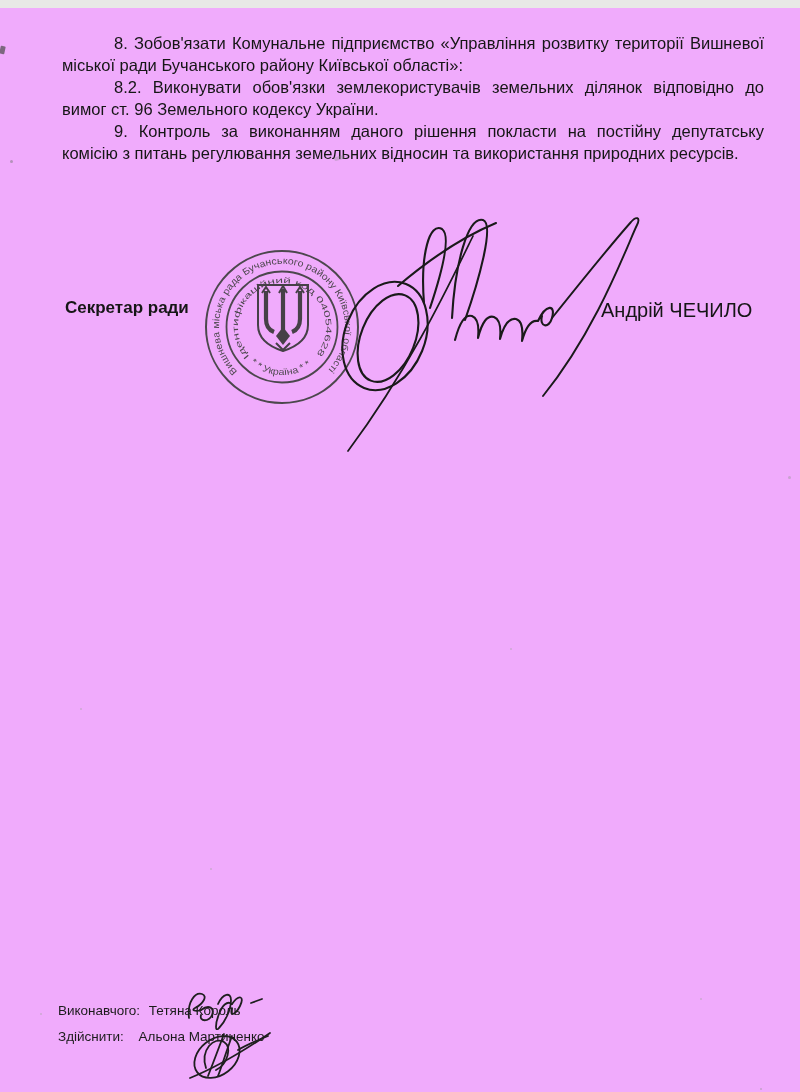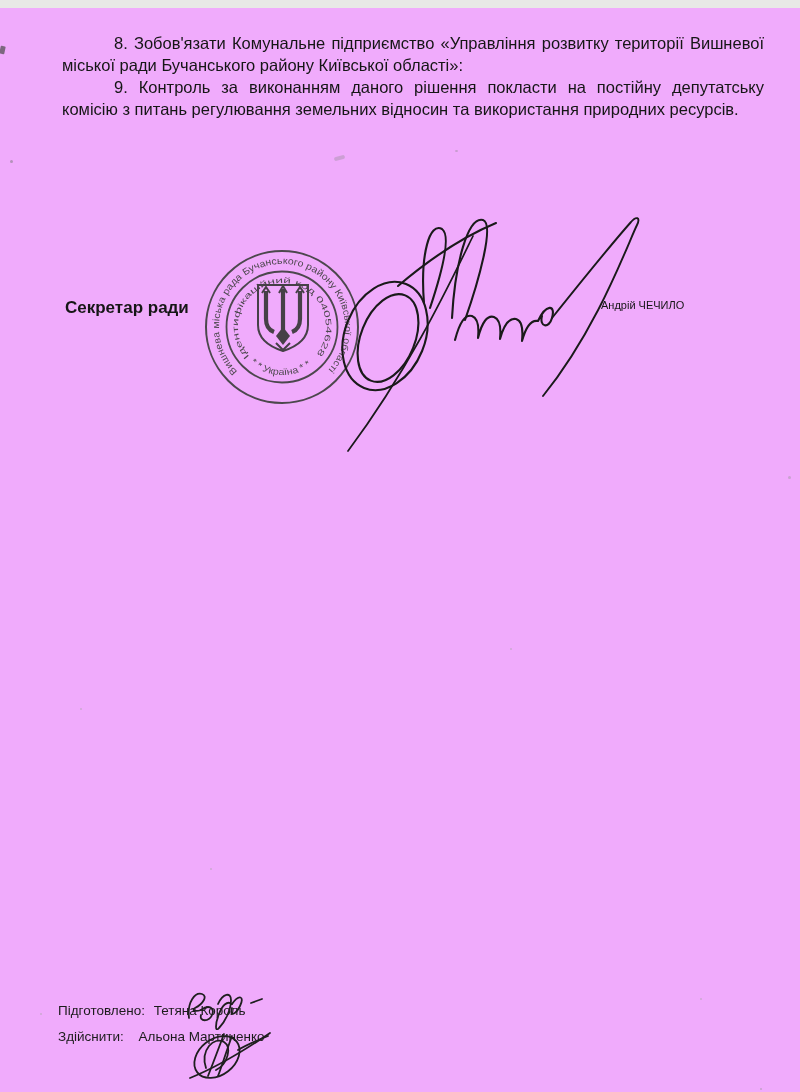--- a/index.html
+++ b/index.html
@@ -20,21 +20,21 @@
     color:#161616;
   }
   .body-text p{margin:0;text-indent:52px;}
   
   .sig-title{
     position:absolute;left:65px;top:290px;
     font-size:17px;color:#161616;white-space:nowrap;font-weight:bold;
   }
   .sig-name{
     position:absolute;left:601px;top:291px;
-    font-size:11px;color:#161616;white-space:nowrap;
+    font-size:20px;color:#161616;white-space:nowrap;
   }
   
   .seal-svg{position:absolute;left:204px;top:241px;width:156px;height:156px;opacity:.92;}
   .main-sig-svg{position:absolute;left:340px;top:200px;width:300px;height:250px;}
   .prepared-sig-svg{position:absolute;left:185px;top:980px;width:85px;height:42px;}
   .agreed-sig-svg{position:absolute;left:180px;top:1012px;width:95px;height:65px;}
   
   .footer-line{position:absolute;left:58px;font-size:13.5px;color:#1c1c1c;white-space:nowrap;}
   .footer-line.prepared{top:995px;}
   .footer-line.agreed{top:1021px;}
@@ -47,20 +47,21 @@
   .corner-mark{position:absolute;left:0px;top:38px;width:5px;height:8px;background:#4a4a4a;
           opacity:.7;transform:rotate(12deg);border-radius:1px;}
 </style>
 </head>
 <body>
 
 <div class="page">
 
   <div class="body-text">
     <p>8. Зобов'язати Комунальне підприємство «Управління розвитку території Вишневої міської ради Бучанського району Київської області»:</p>
+    <p>8.2. Виконувати обов'язки землекористувачів земельних ділянок відповідно до вимог ст. 96 Земельного кодексу України.</p>
     <p>9. Контроль за виконанням даного рішення покласти на постійну депутатську комісію з питань регулювання земельних відносин та використання природних ресурсів.</p>
   </div>
 
   <div class="sig-title">Секретар ради</div>
   <div class="sig-name">Андрій ЧЕЧИЛО</div>
 
   <svg class="seal-svg" viewBox="0 0 156 156" fill="none" stroke="#3f3f3f">
     <defs>
       <path id="ringPath" d="M 33.5 122.5 A 63 63 0 1 1 122.5 122.5"></path>
       <path id="idPath" d="M 46.9 109.1 A 44 44 0 1 1 109.1 109.1"></path>
@@ -96,21 +97,21 @@
     <ellipse cx="48" cy="130" rx="27" ry="46" transform="rotate(22 48 130)"></ellipse>
     <path d="M156 15 C120 30 85 55 58 78"></path>
     <path d="M133 28 C110 75 70 160 8 243" stroke-width="1.7"></path>
     <path d="M84 95 C80 45 90 14 102 21 C112 28 100 70 90 100"></path>
     <path d="M112 110 C115 55 128 8 143 12 C155 16 138 75 125 112"></path>
     <path d="M115 132 Q122 105 132 108 Q140 111 138 130 Q144 106 154 109 Q162 112 160 131 Q166 109 176 111 Q184 113 182 133 Q188 111 198 113 C206 96 216 96 212 110 C209 121 199 119 202 108"></path>
     <path d="M212 110 C232 85 268 40 291 14 C296 8 301 9 297 17 C288 35 258 120 203 188" stroke-width="1.9"></path>
   </svg>
 
   <div class="footer-line prepared">
-    <span>Підготовлено:</span>
+    <span>Виконавчого:</span>
     <span class="name">Тетяна Король</span>
   </div>
   <div class="footer-line agreed">
     <span>Здійснити:</span>
     <span class="name">Альона Мартиненко</span>
   </div>
 
   <svg class="prepared-sig-svg" viewBox="0 0 85 42" fill="none" stroke="#1f1f1f" stroke-width="1.8" stroke-linecap="round" stroke-linejoin="round">
     <path d="M4 30 C2 14 10 4 17 6 C23 8 18 16 10 20 C6 22 10 24 16 22"></path>
     <path d="M16 22 C24 16 30 20 27 27 C24 34 14 34 16 27"></path>

